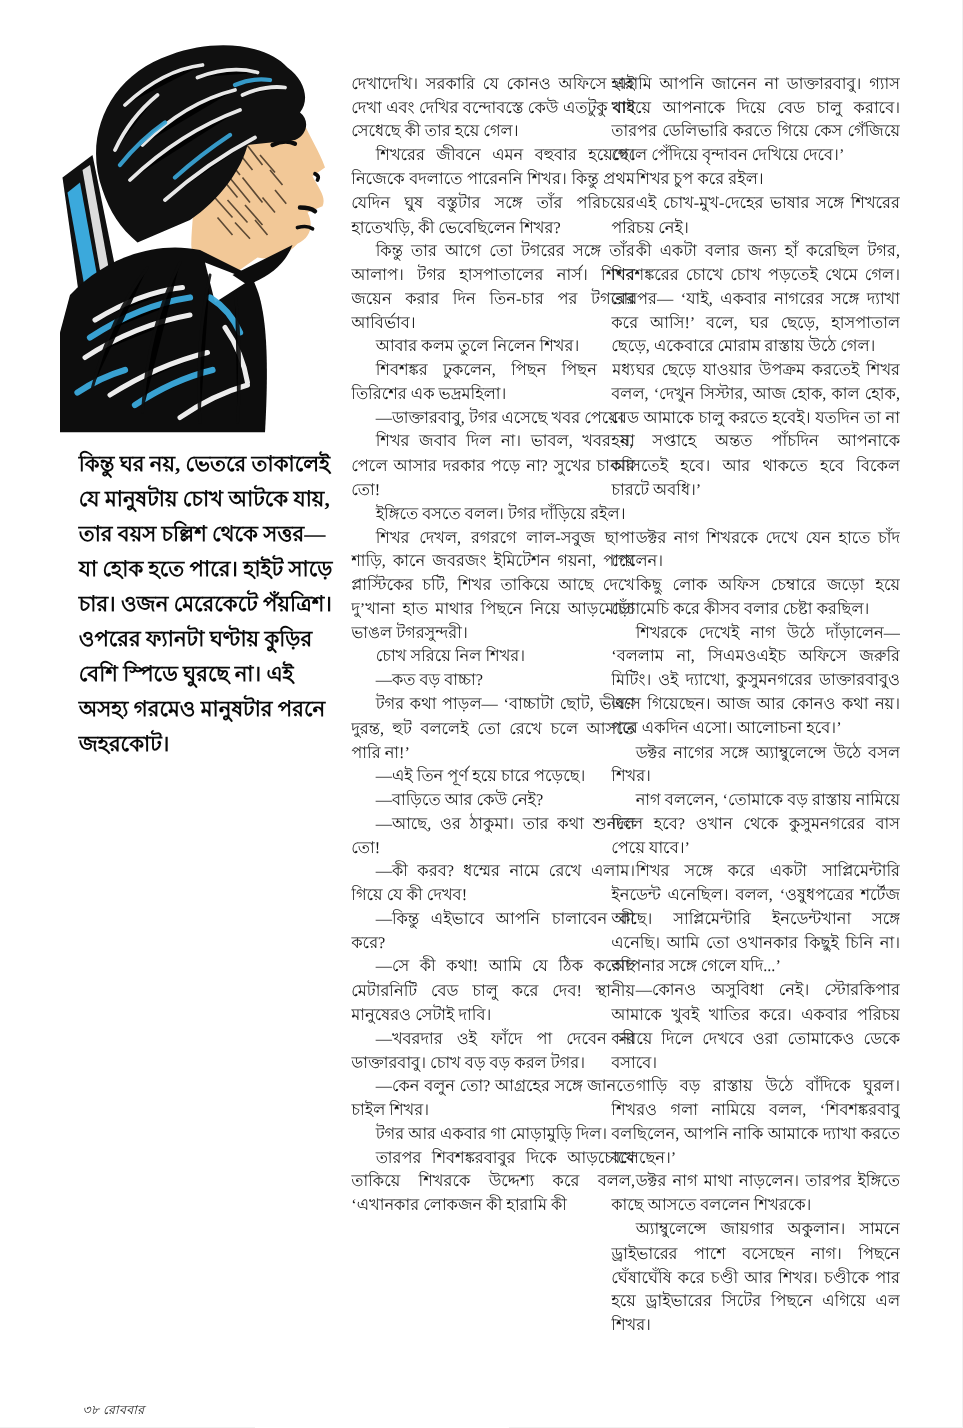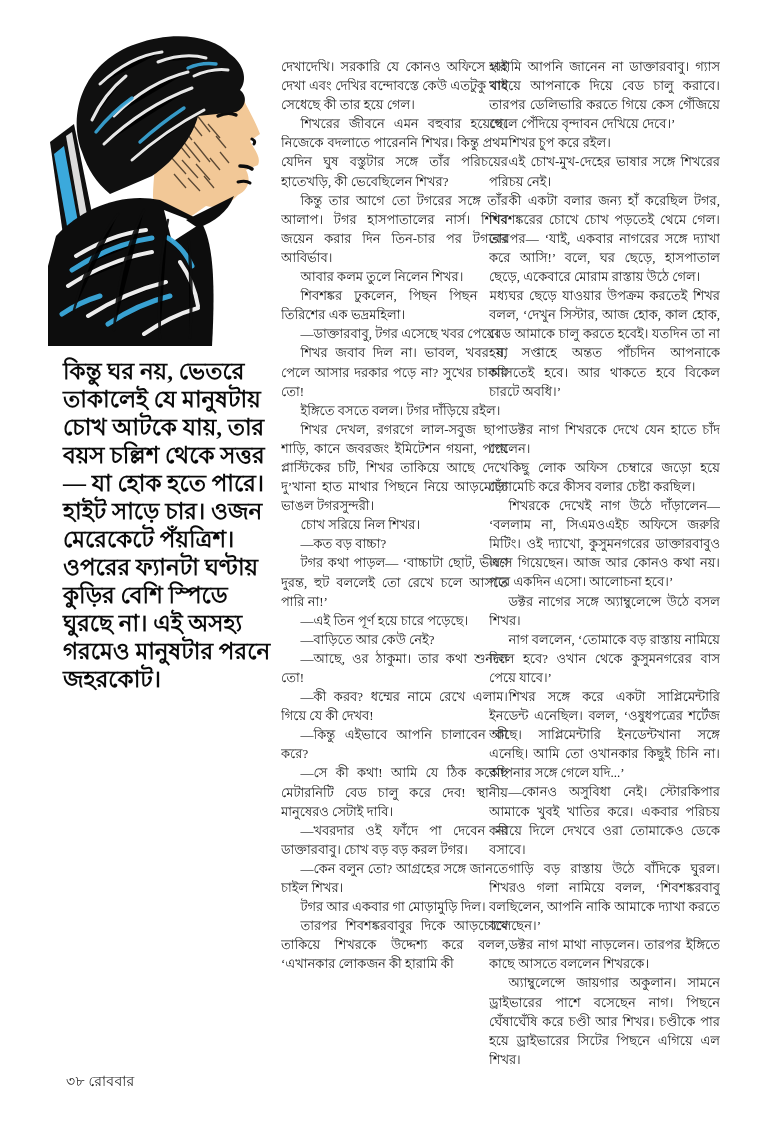--- a/index.html
+++ b/index.html
@@ -19,29 +19,29 @@
     text-align:justify;
   }
   #col1{left:281px;width:227px;}
   #col2{left:489px;width:231px;}
   .para{margin:0;text-indent:1.5em;}
   .para.noindent{text-indent:0;}
   .para-gap{height:19px;}
   
   .pull-quote{
     position:absolute;left:63px;top:358px;width:215px;
-    font-size:23px;line-height:28px;font-weight:700;color:#0a0a0a;
+    font-size:17px;line-height:28px;font-weight:700;color:#0a0a0a;
     text-align:left;
   }
   .illustration{
     position:absolute;left:48px;top:24px;width:236px;height:322px;
   }
   .page-footer{
-    position:absolute;left:66px;top:1070px;
-    font-size:14px;color:#222;letter-spacing:.3px;
+    position:absolute;left:66px;top:1120px;
+    font-size:10px;color:#222;letter-spacing:.3px;font-style:italic;
   }
 </style>
 </head>
 <body>
 
 <div class="page">
 
   <svg class="illustration" viewBox="0 0 236 322" xmlns="http://www.w3.org/2000/svg" aria-hidden="true">
 
     <g>

